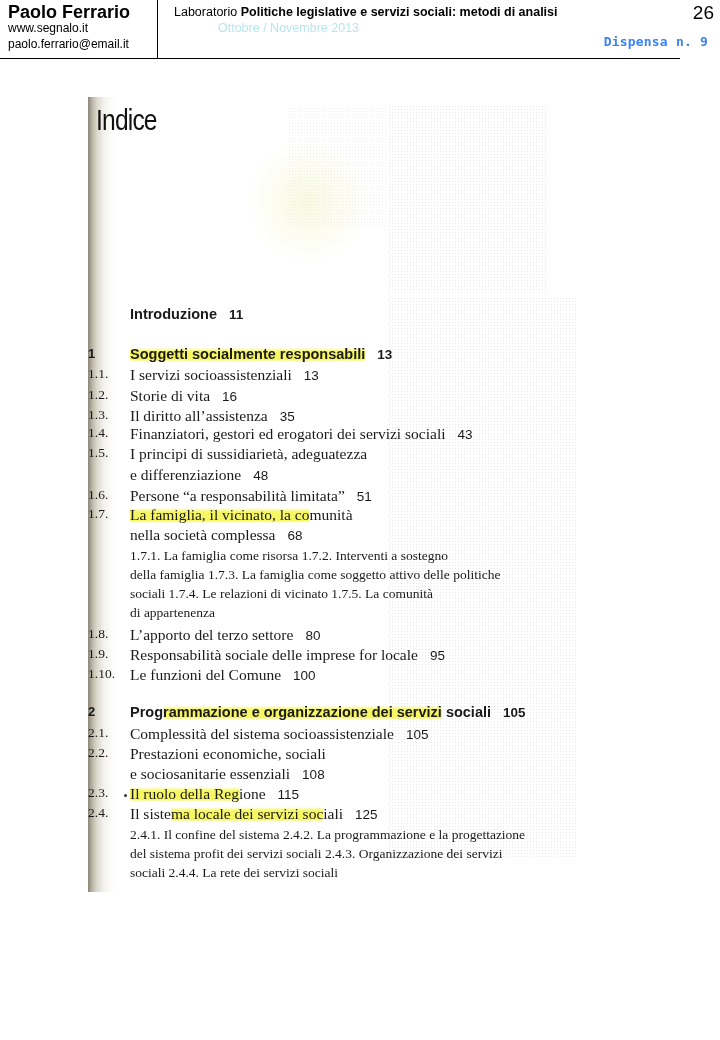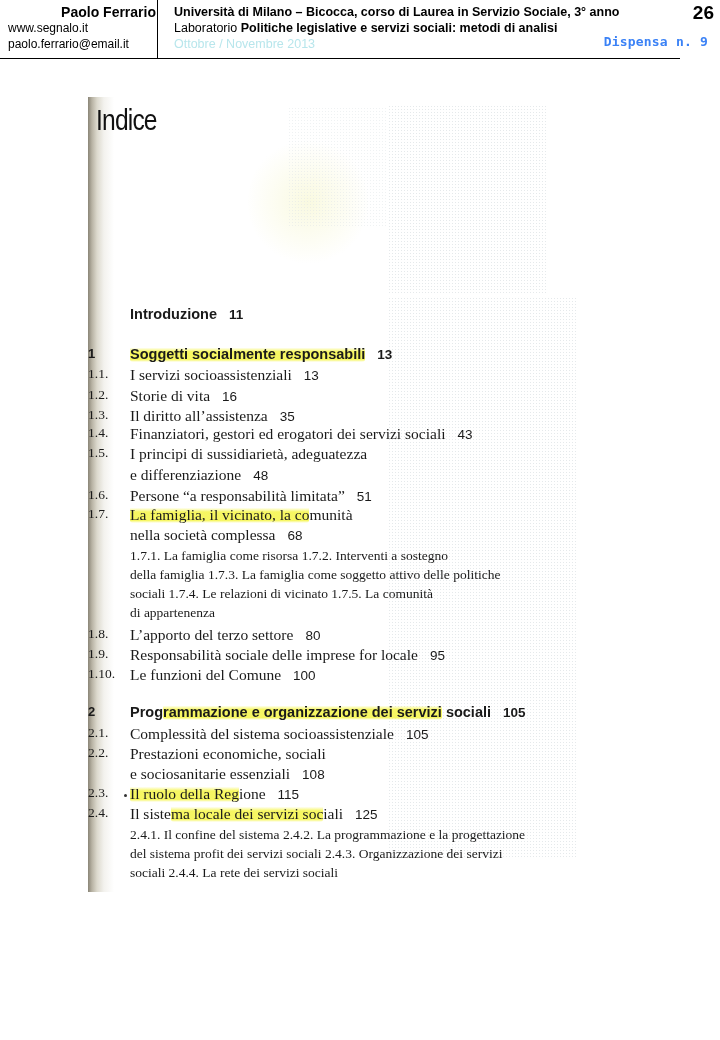--- a/index.html
+++ b/index.html
@@ -1,27 +1,27 @@
 <!DOCTYPE html>
 <html><head>
 <meta charset="utf-8">
 <style>
   html, body { margin: 0; padding: 0; background: #ffffff; }
   body { width: 720px; height: 1040px; position: relative; overflow: hidden; font-family: "Liberation Sans", sans-serif; }
 
   
   .hdr-left { position: absolute; left: 8px; top: 4px; width: 148px; font-size: 12px; line-height: 16px; color: #000; }
-  .hdr-left .name { font-weight: bold; font-size: 14px; text-align: right; }
+  .hdr-left .name { font-weight: bold; font-size: 18px; }
   .hdr-vline { position: absolute; left: 157px; top: 0; width: 1px; height: 58px; background: #000; }
   .hdr-hline { position: absolute; left: 0; top: 58px; width: 680px; height: 1px; background: #000; }
   .hdr-mid { position: absolute; left: 174px; top: 4px; width: 500px; font-size: 12.5px; line-height: 16px; color: #000; white-space: nowrap; }
   .hdr-mid .l1 { font-weight: bold; }
   .hdr-mid .l2 b { font-weight: bold; }
-  .hdr-mid .l3 { color: #b8e6ec; }
-  .page-num { position: absolute; right: 6px; top: 2px; font-size: 19px; font-weight: bold; color: #000; }
+  .hdr-mid .l3 { color: #b8e6ec; margin-left: 44px; }
+  .page-num { position: absolute; right: 6px; top: 2px; font-size: 19px; font-weight: normal; color: #000; }
   .dispensa { position: absolute; right: 12px; top: 34px; font-family: "DejaVu Sans Mono", monospace; font-size: 13px; font-weight: bold; color: #3b82f6; letter-spacing: 0.2px; }
 
   
   .scan { position: absolute; left: 88px; top: 97px; width: 500px; height: 795px;
           background:
             linear-gradient(90deg, #8a8577 0px, #b8b3a4 4px, #dcd9cd 9px, #f3f2ee 16px, #ffffff 26px); }
   .ghost { position: absolute; background-image: radial-gradient(#dfe4e6 0.7px, transparent 0.9px); background-size: 3px 3px; opacity: 0.8; }
   .smudge { position: absolute; left: 160px; top: 40px; width: 120px; height: 130px; border-radius: 50%;
             background: radial-gradient(circle, rgba(245,245,200,0.55), rgba(255,255,255,0) 70%); }
 
@@ -41,21 +41,20 @@
 </head>
 <body>
 
 <div class="hdr-left">
   <div class="name">Paolo Ferrario</div>
   <div>www.segnalo.it</div>
   <div>paolo.ferrario@email.it</div>
 </div>
 <div class="hdr-vline"></div>
 <div class="hdr-mid">
-  <div class="l1">Università di Milano – Bicocca, corso di  Laurea in Servizio Sociale, 3° anno</div>
   <div class="l2"><span>Laboratorio</span> <b>Politiche legislative e servizi sociali: metodi di analisi</b></div>
   <div class="l3">Ottobre / Novembre 2013</div>
 </div>
 <div class="page-num">26</div>
 <div class="dispensa">Dispensa n. 9</div>
 <div class="hdr-hline"></div>
 
 <div class="scan">
   <div class="smudge"></div>
 

